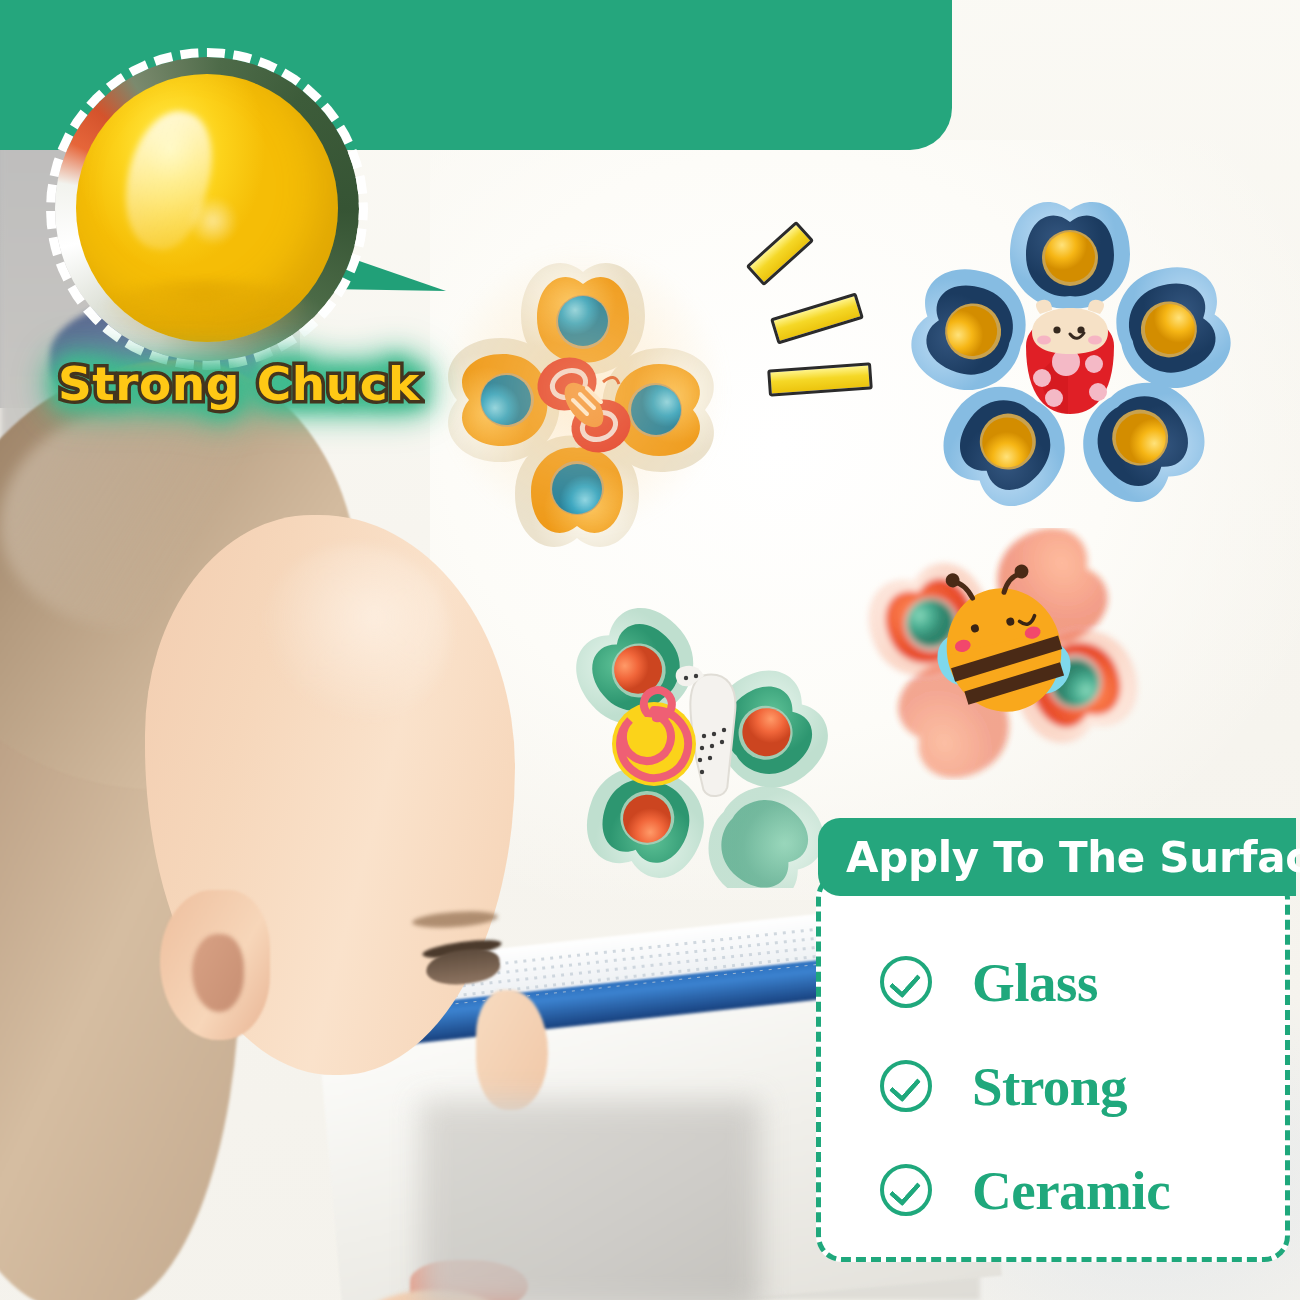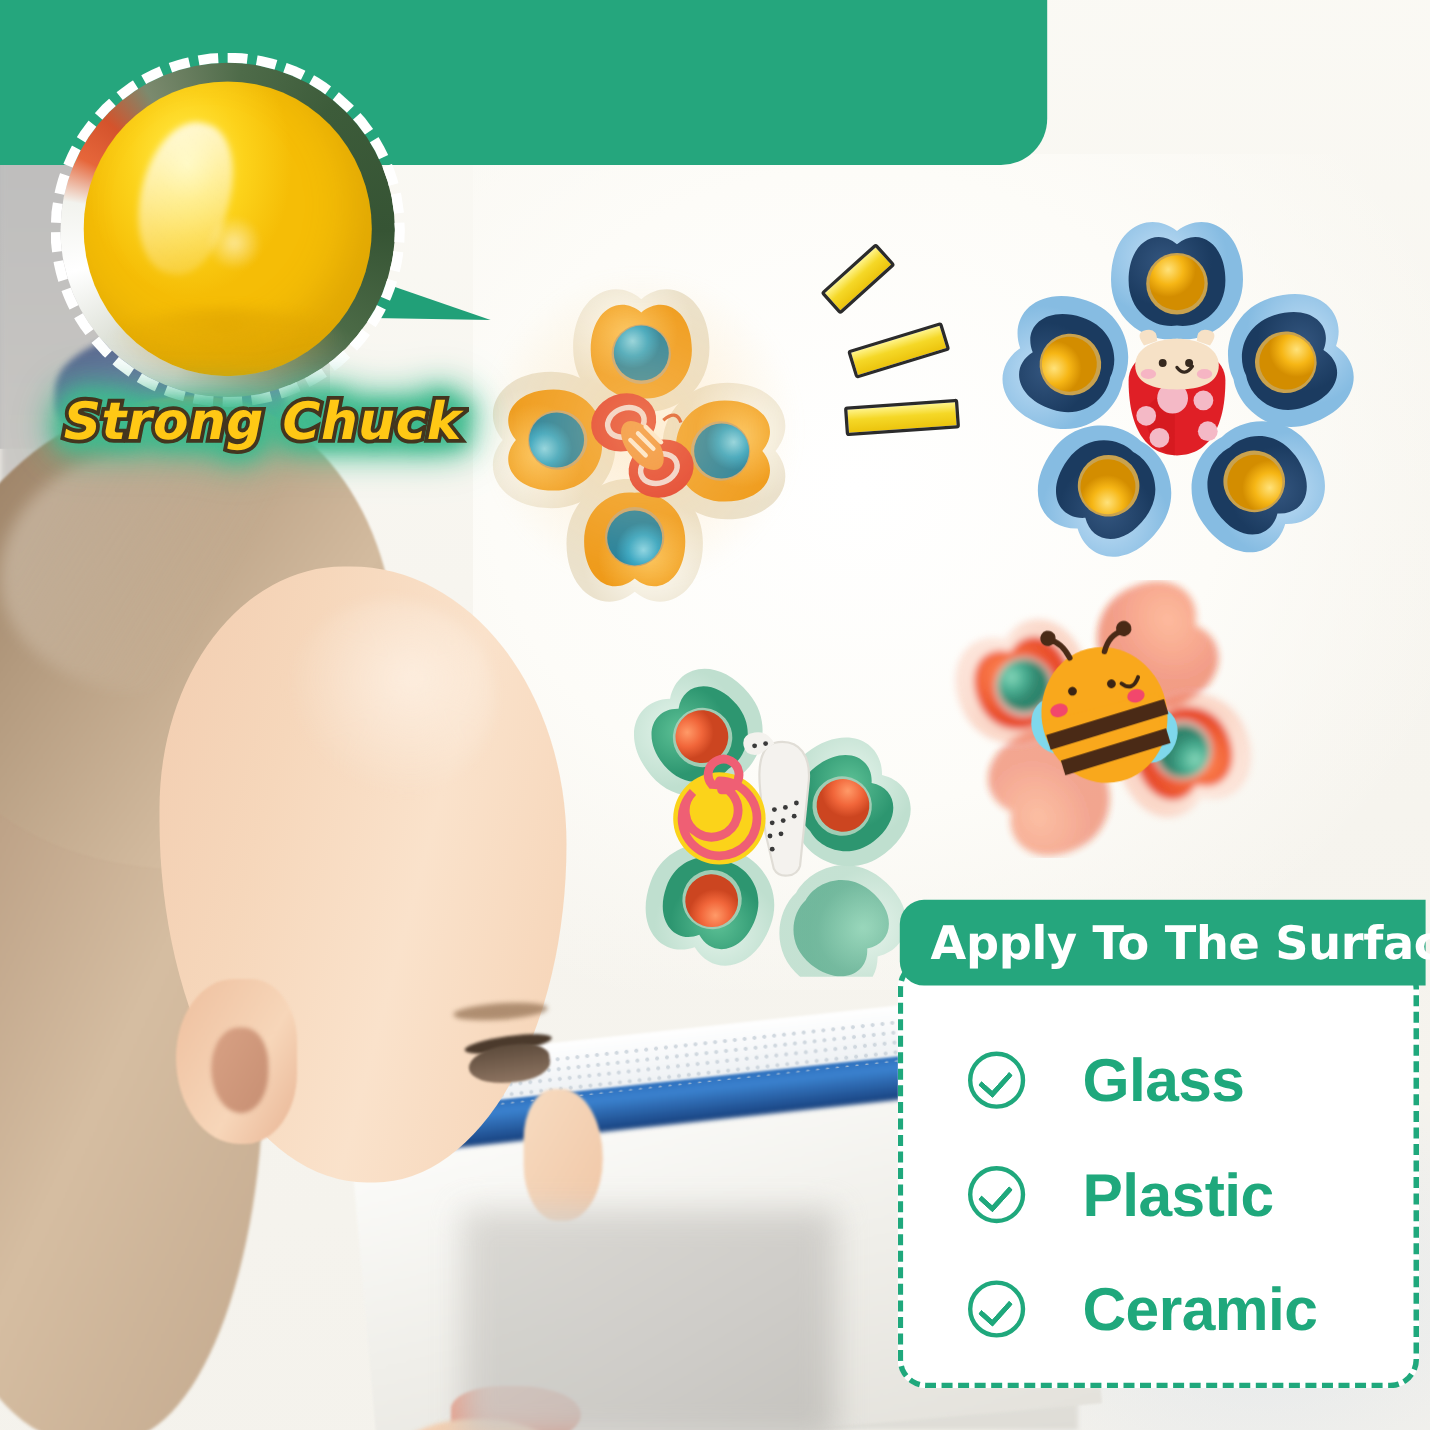--- a/index.html
+++ b/index.html
@@ -138,21 +138,21 @@
   
   .cup-arrow{position:absolute;left:316px;top:247px;width:0;height:0;z-index:19;
     border-left:132px solid #21a078;
     border-top:21px solid transparent;
     border-bottom:21px solid transparent;
     transform:rotate(10deg);transform-origin:left center;}
 
   
   .chuck{position:absolute;left:36px;top:348px;z-index:30;
     font-family:"DejaVu Sans", sans-serif;
-    font-size:47px;font-weight:800;font-style:italic;color:#ffc815;
+    font-size:47px;font-weight:800;color:#ffc815;
     letter-spacing:.5px;white-space:nowrap;
     padding:8px 22px;
     -webkit-text-stroke:7px #43351f;
     paint-order:stroke fill;
     filter:drop-shadow(0 0 8px #3fba8e) drop-shadow(0 0 12px #3fba8e) drop-shadow(0 0 16px #3fba8e);}
 
   
   .toy{position:absolute;}
 
   
@@ -184,22 +184,22 @@
     display:flex;align-items:center;}
   .surface-header span{color:#fff;font-size:42px;font-weight:700;
     font-family:"DejaVu Sans", sans-serif;padding-left:28px;white-space:nowrap;letter-spacing:-.3px;}
   .surface-list{position:absolute;left:880px;top:930px;z-index:28;}
   .surface-row{display:flex;align-items:center;height:104px;}
   .check-ic{width:52px;height:52px;border-radius:50%;border:4px solid #1fa87c;
     box-sizing:border-box;position:relative;flex:0 0 auto;}
   .check-ic::after{content:"";position:absolute;left:12px;top:8px;width:18px;height:28px;
     border:5px solid #1fa87c;border-top:none;border-left:none;
     transform:rotate(42deg);box-sizing:border-box;border-radius:2px;}
-  .surface-row .lbl{margin-left:52px;color:#1fa87c;font-size:55px;font-weight:700;
-    font-family:Liberation Sans, sans-serif;white-space:nowrap;letter-spacing:-.5px;}
+  .surface-row .lbl{margin-left:40px;color:#1fa87c;font-size:55px;font-weight:700;
+    font-family:Liberation Serif, serif;white-space:nowrap;letter-spacing:-.5px;}
 </style>
 </head>
 <body>
 
 <div id="stage">
 
   <div class="bg-photo"></div>
   <div class="win-light"></div>
   <div class="wall-grey"></div>
   <div class="wall-grey2"></div>
@@ -517,21 +517,21 @@
   <div class="surface-header">
     <span>Apply To The Surface</span>
   </div>
   <div class="surface-list">
     <div class="surface-row">
       <div class="check-ic"></div>
       <div class="lbl">Glass</div>
     </div>
     <div class="surface-row">
       <div class="check-ic"></div>
-      <div class="lbl">Plastic</div>
+      <div class="lbl">Strong</div>
     </div>
     <div class="surface-row">
       <div class="check-ic"></div>
       <div class="lbl">Ceramic</div>
     </div>
   </div>
 
 </div>
 
 </body></html>

